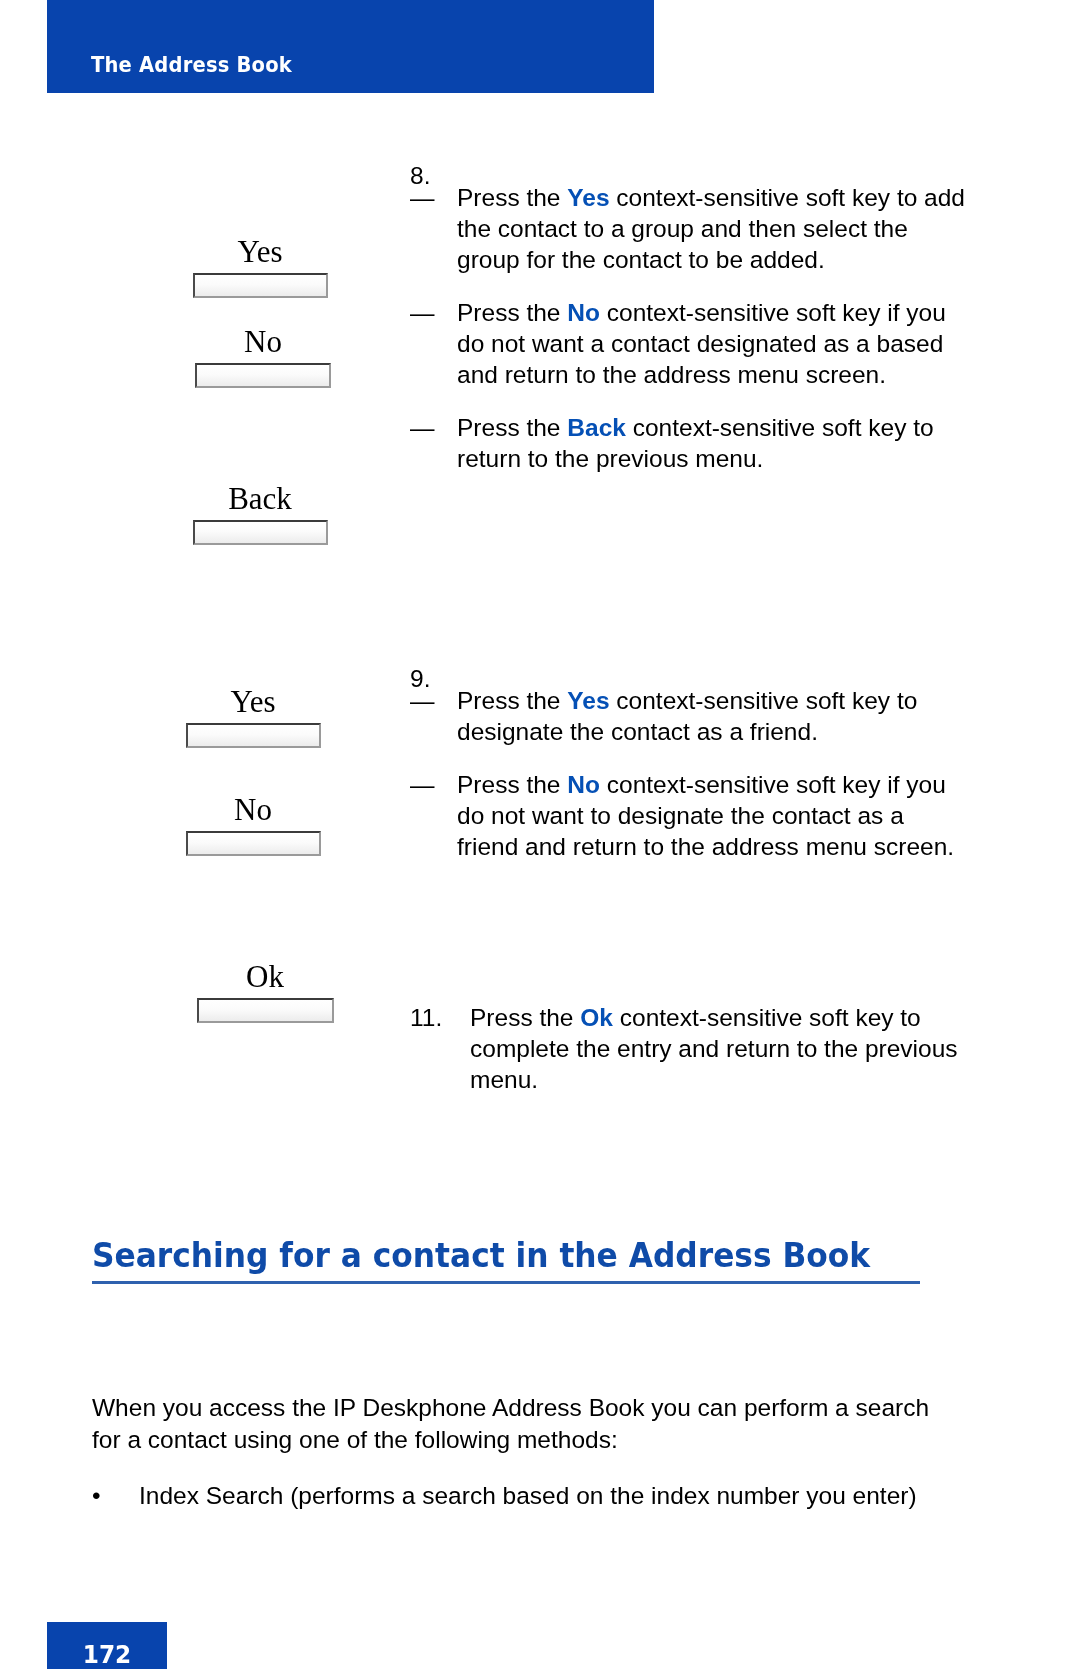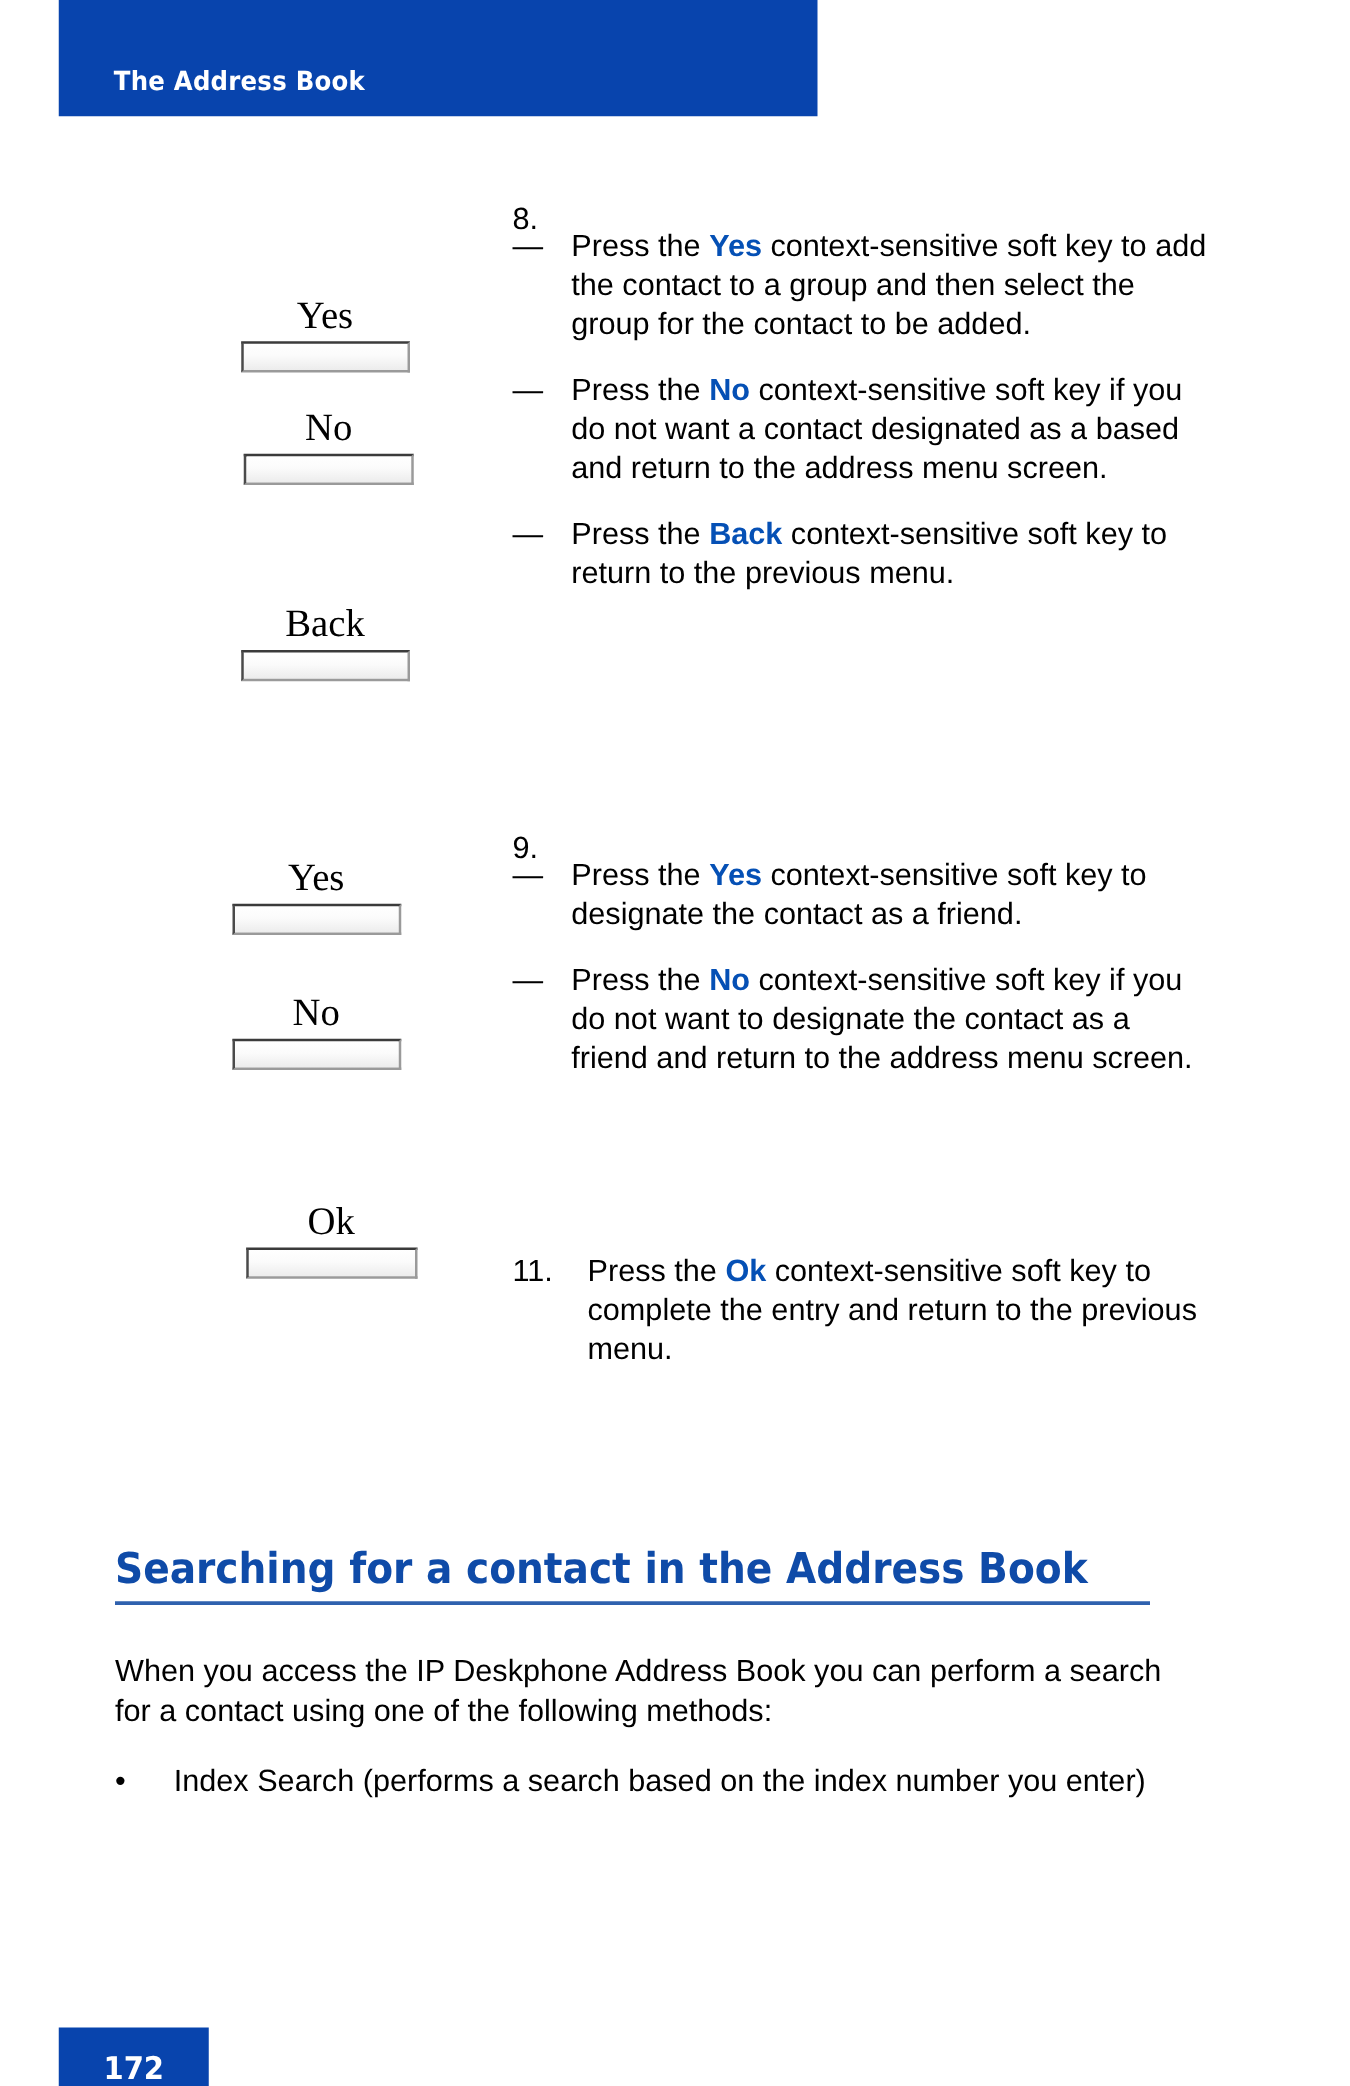--- a/index.html
+++ b/index.html
@@ -139,21 +139,21 @@
     margin-top: 6px;
     width: 828px;
     height: 3px;
     background: #2f61ae;
   }
 
   
   .prose {
     position: absolute;
     left: 92px;
-    top: 1322px;
+    top: 1392px;
     width: 840px;
     font-size: 24.5px;
     line-height: 32px;
   }
   .bullet-item {
     position: relative;
     margin-top: 24px;
     padding-left: 47px;
     font-size: 24.5px;
     line-height: 32px;

